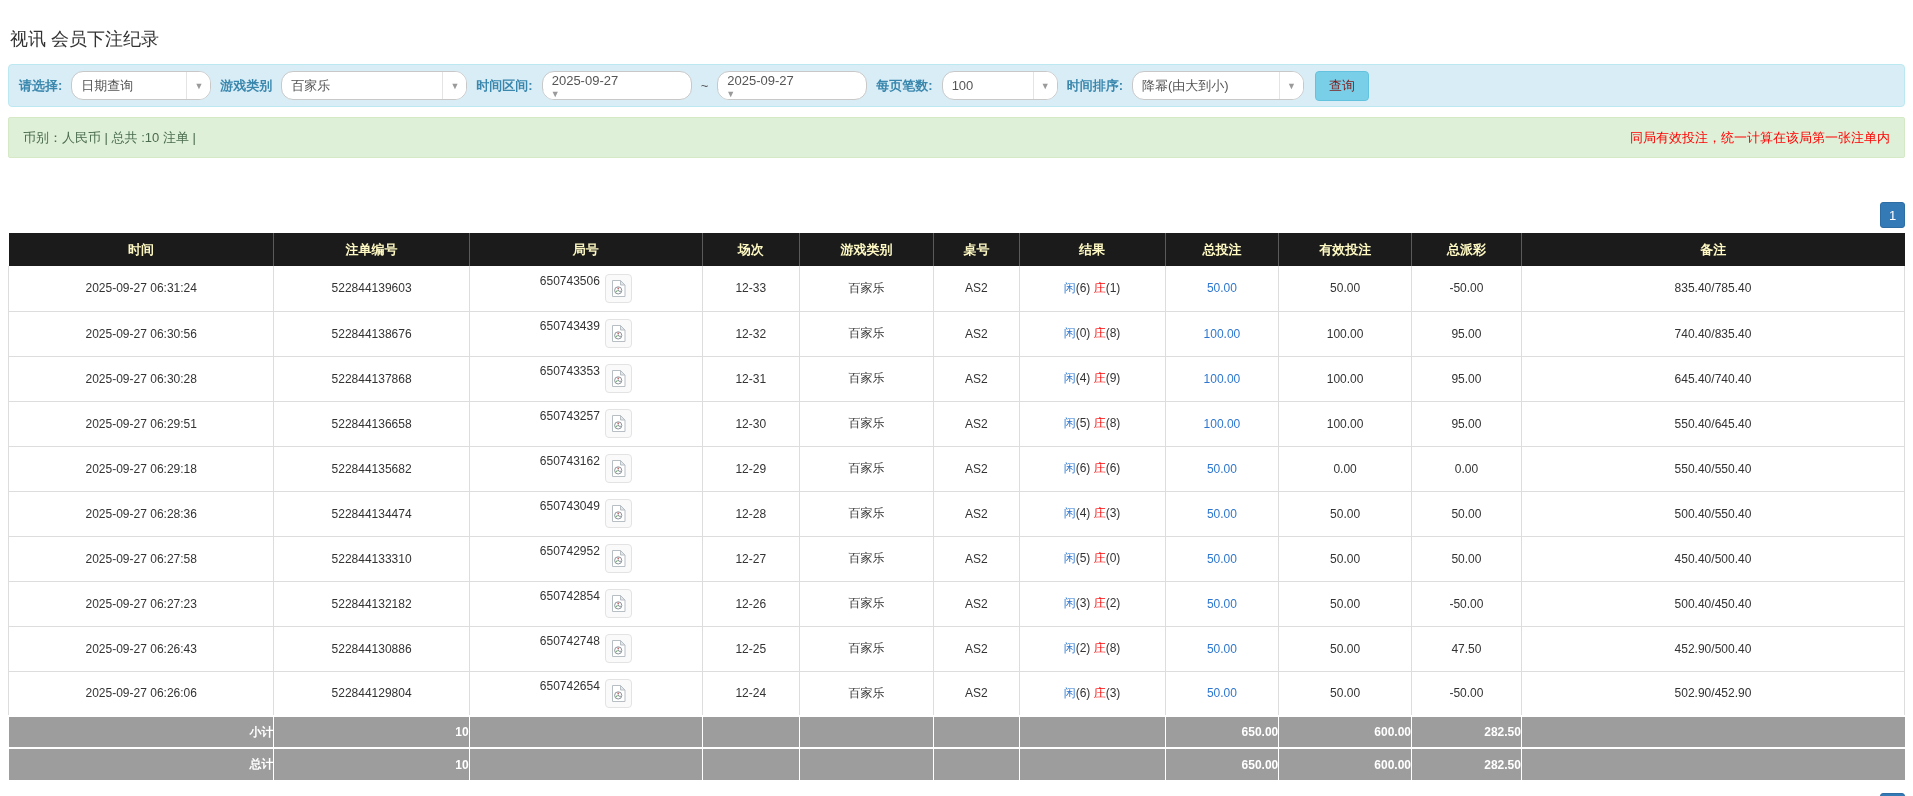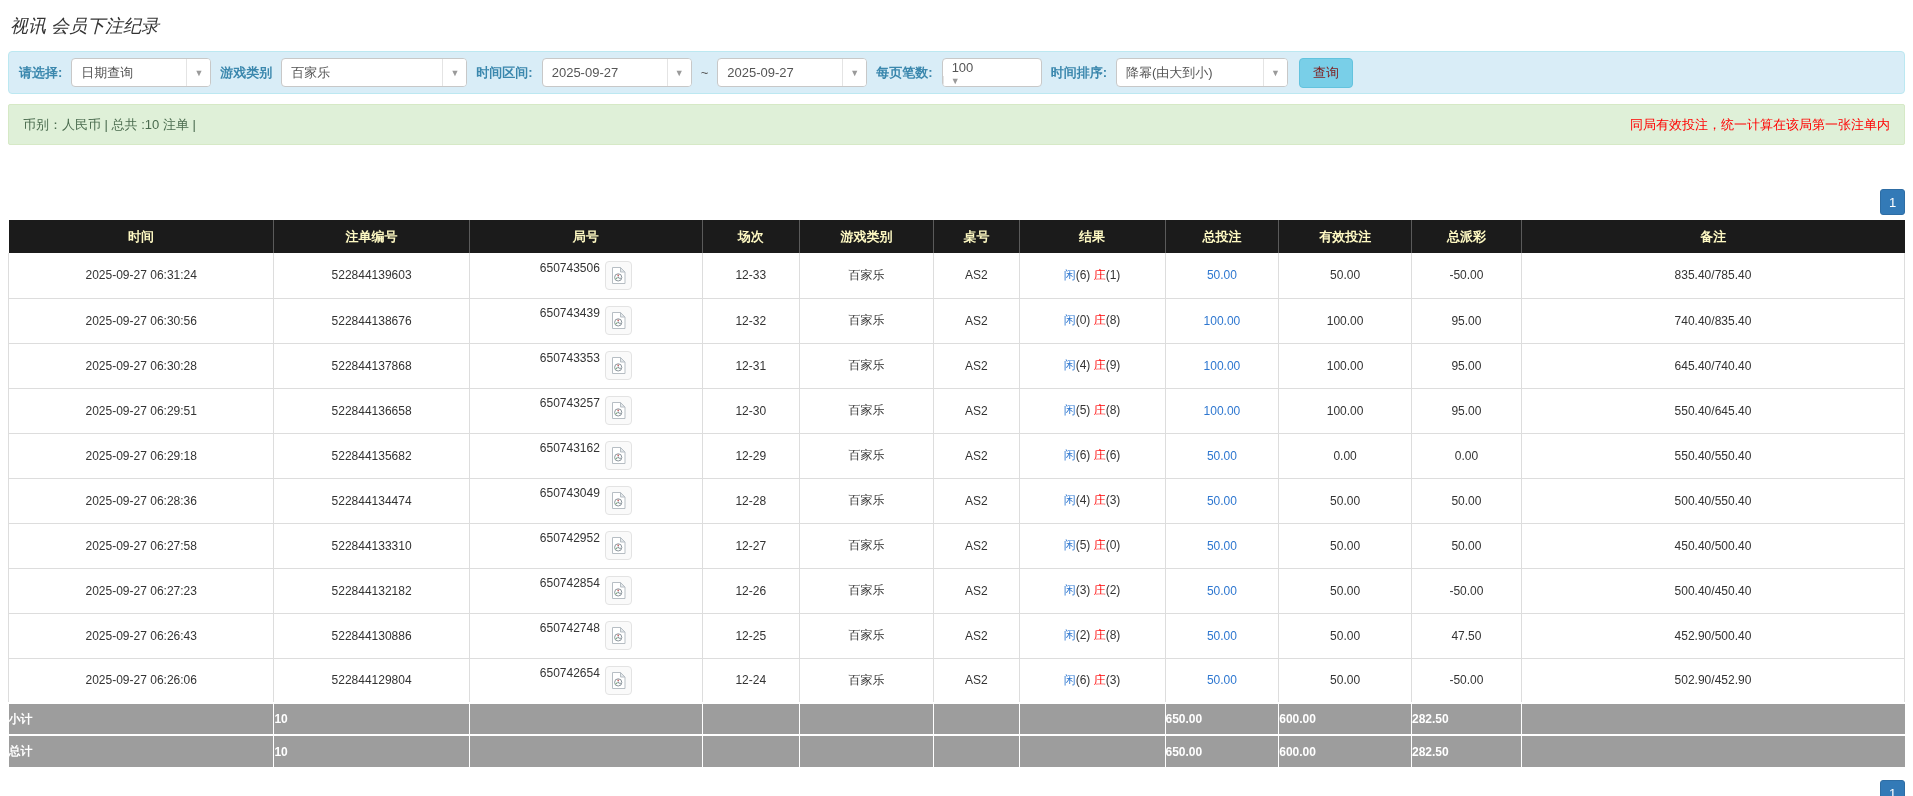--- a/index.html
+++ b/index.html
@@ -1,40 +1,40 @@
 <!DOCTYPE html>
 <html><head>
 <meta charset="utf-8">
 <style>
   * { box-sizing: border-box; margin: 0; padding: 0; }
   html, body { width: 1913px; height: 796px; overflow: hidden; background: #fff; }
   body { font-family: "Liberation Sans", "DejaVu Sans", sans-serif; color: #333; }
   .page { padding: 8px 8px 0 8px; }
 
-  .page-title { font-size: 18px; font-weight: 400; color: #333; margin: 6px 0 13px 2px; font-style: italic; }
+  .page-title { font-size: 18px; font-weight: 400; color: #333; margin: 19px 0 13px 2px; }
 
   
   .filter-bar {
     display: flex; align-items: center; gap: 9px;
     background: #d9edf7; border: 1px solid #bce8f1; border-radius: 4px;
     padding: 20px 10px; height: 43px;
   }
   .filter-label { font-size: 13px; font-weight: bold; color: #3a87ad; white-space: nowrap; }
   .combo {
     display: inline-flex; align-items: stretch; height: 29px;
-    background: #fff; border: 1px solid #c8c8c8; border-radius: 4px; overflow: hidden;
+    background: #fff; border: 1px solid #c8c8c8; border-radius: 12px; overflow: hidden;
     cursor: pointer;
   }
   .combo-value { display: flex; align-items: center; padding: 0 9px; font-size: 13px; color: #555; flex: 1; white-space: nowrap; }
   .combo-arrow {
     width: 24px; display: flex; align-items: center; justify-content: center;
     border-left: 1px solid #e4e4e4; color: #9a9a9a; font-size: 9px; background: #fff;
   }
-  .w-query { width: 140px; } .w-game { width: 186px; } .w-date { width: 150px; }
-  .w-size { width: 100px; flex-direction: column; } .w-sort { width: 172px; }
+  .w-query { width: 140px; } .w-game { width: 186px; } .w-date { width: 150px; flex-direction: column; }
+  .w-size { width: 116px; } .w-sort { width: 172px; }
   .tilde { font-size: 13px; color: #555; }
   .search-btn {
     height: 30px; padding: 0 13px; margin-left: 2px;
     background: #79cfe8; color: #7f1d1d; font-size: 13px;
     border: 1px solid #63c3de; border-radius: 4px; cursor: pointer;
     font-family: inherit;
   }
 
   
   .summary-bar {
@@ -64,21 +64,21 @@
     height: 33px; text-align: center; border-right: 1px solid #5a5a5a;
   }
   .data-table thead th:last-child { border-right: none; }
   .data-table tbody td {
     height: 45px; text-align: center; font-size: 12px; color: #333;
     background: #fff; border-bottom: 1px solid #ddd; border-right: 1px solid #ddd;
     overflow: hidden; white-space: nowrap;
   }
   .data-table tbody td:first-child { border-left: 1px solid #ddd; }
   .data-table tfoot td {
-    height: 32px; text-align: left; font-size: 12px; font-weight: bold; color: #fff;
+    height: 32px; text-align: right; font-size: 12px; font-weight: bold; color: #fff;
     background: #9d9d9d; border-right: 1px solid #fff;
   }
   .data-table tfoot td:last-child { border-right: none; }
   .data-table tfoot tr { border-top: 2px solid #fff; }
 
   .result-player { color: #2e77d0; }
   .result-banker { color: #ff0000; }
   .bet-link { color: #2e77d0; text-decoration: none; cursor: pointer; }
   .payout-neg { color: #ff0000; }
 

